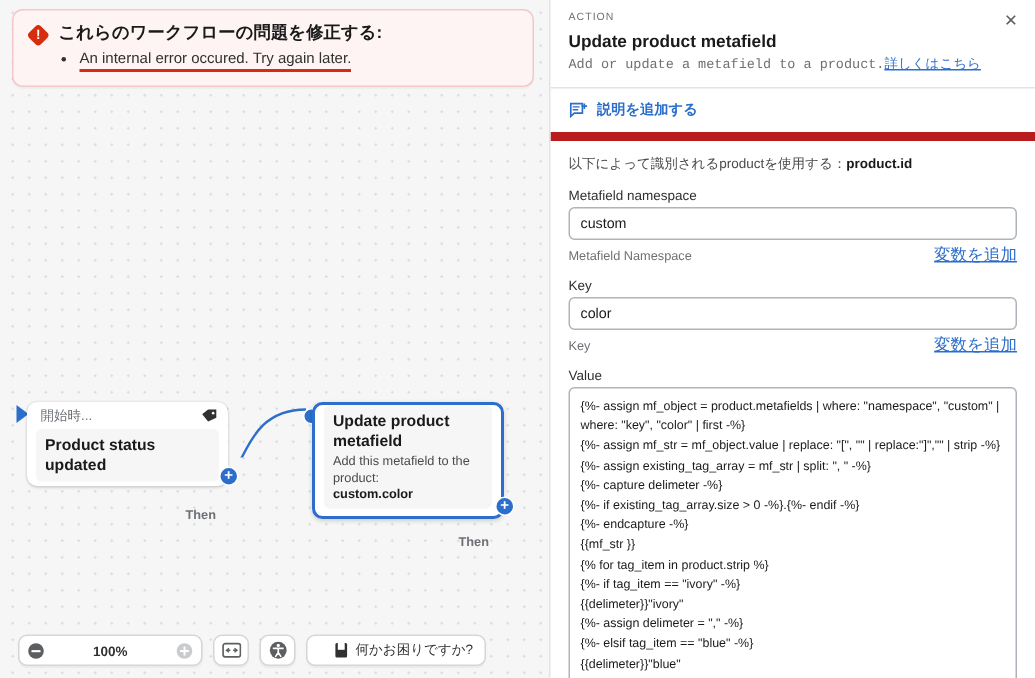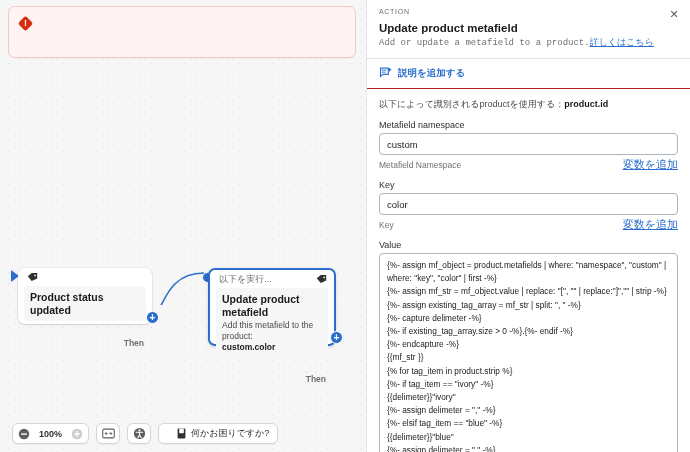--- a/index.html
+++ b/index.html
@@ -198,20 +198,21 @@
     gap: 7px;
   }
   .tb-group {
     display: flex;
     align-items: center;
     background: #fff;
     border: 1px solid #d6d6d6;
     border-radius: 6px;
     box-shadow: 0 1px 1px rgba(0,0,0,0.05);
     height: 21px;
+    gap: 23px;
   }
   .tb-btn {
     width: 22px; height: 19px;
     display: flex;
     align-items: center;
     justify-content: center;
     color: #5c5f62;
   }
   .zoom-val {
     font-size: 9px;
@@ -275,23 +276,23 @@
     right: 9px; top: 7px;
     width: 14px; height: 14px;
     color: #5c5f62;
     font-size: 11px;
     line-height: 14px;
     text-align: center;
     cursor: pointer;
   }
   #add-desc-row {
     padding: 8px 12px;
-    border-bottom: 1px solid #b91c1c;
-    display: flex;
-    align-items: flex-start;
+    border-bottom: 6px solid #b91c1c;
+    display: flex;
+    align-items: flex-end;
     gap: 6px;
   }
   #add-desc-label {
     font-size: 9.5px;
     color: #2c6ecb;
     font-weight: bold;
   }
   #panel-body { padding: 9px 12px 0 12px; }
   #ident-line {
     font-size: 9px;
@@ -355,52 +356,52 @@
 
 <div id="app">
 
   <div id="canvas">
 
     <div id="error-banner">
       <div id="err-icon">
         <div class="diamond"></div>
         <div class="bang">!</div>
       </div>
+      <div class="err-texts">
+        <div id="err-title">これらのワークフローの問題を修正する:</div>
+        <ul id="err-list">
+          <li><span>An internal error occured. Try again later.</span></li>
+        </ul>
+      </div>
     </div>
 
     <svg id="connector" width="60" height="40">
       <path d="M 0 52 C 14 52, 12 8, 54 8" transform="translate(0,0)" fill="none" stroke="#2c6ecb" stroke-width="1.6"></path>
     </svg>
 
     <div class="start-caret"></div>
     <div class="node" id="node-trigger">
       <div class="node-head">
+        <span class="node-head-label">開始時...</span>
         <svg class="tag-icon" viewBox="0 0 14 12">
           <path d="M1 5 L6 1 L13 1 L13 8 L6 11 Z" fill="#303030"></path>
           <circle cx="10.3" cy="4" r="1.1" fill="#fff"></circle>
         </svg>
       </div>
       <div class="node-body">
         <div class="node-title">Product status updated</div>
       </div>
       <div class="node-foot">
         <span class="then-label">Then</span>
       </div>
     </div>
     <div class="plus-knob" id="knob-trigger">+</div>
 
     <div id="in-dot"></div>
     <div class="node selected" id="node-action">
-      <div class="node-head">
-        <span class="node-head-label">以下を実行...</span>
-        <svg class="tag-icon" viewBox="0 0 14 12">
-          <path d="M1 5 L6 1 L13 1 L13 8 L6 11 Z" fill="#303030"></path>
-          <circle cx="10.3" cy="4" r="1.1" fill="#fff"></circle>
-        </svg>
-      </div>
       <div class="node-body">
         <div class="node-title">Update product metafield</div>
         <div class="node-sub">Add this metafield to the product:</div>
         <div class="node-sub-strong">custom.color</div>
       </div>
       <div class="node-foot">
         <span class="then-label">Then</span>
       </div>
     </div>
     <div class="plus-knob" id="knob-action">+</div>

